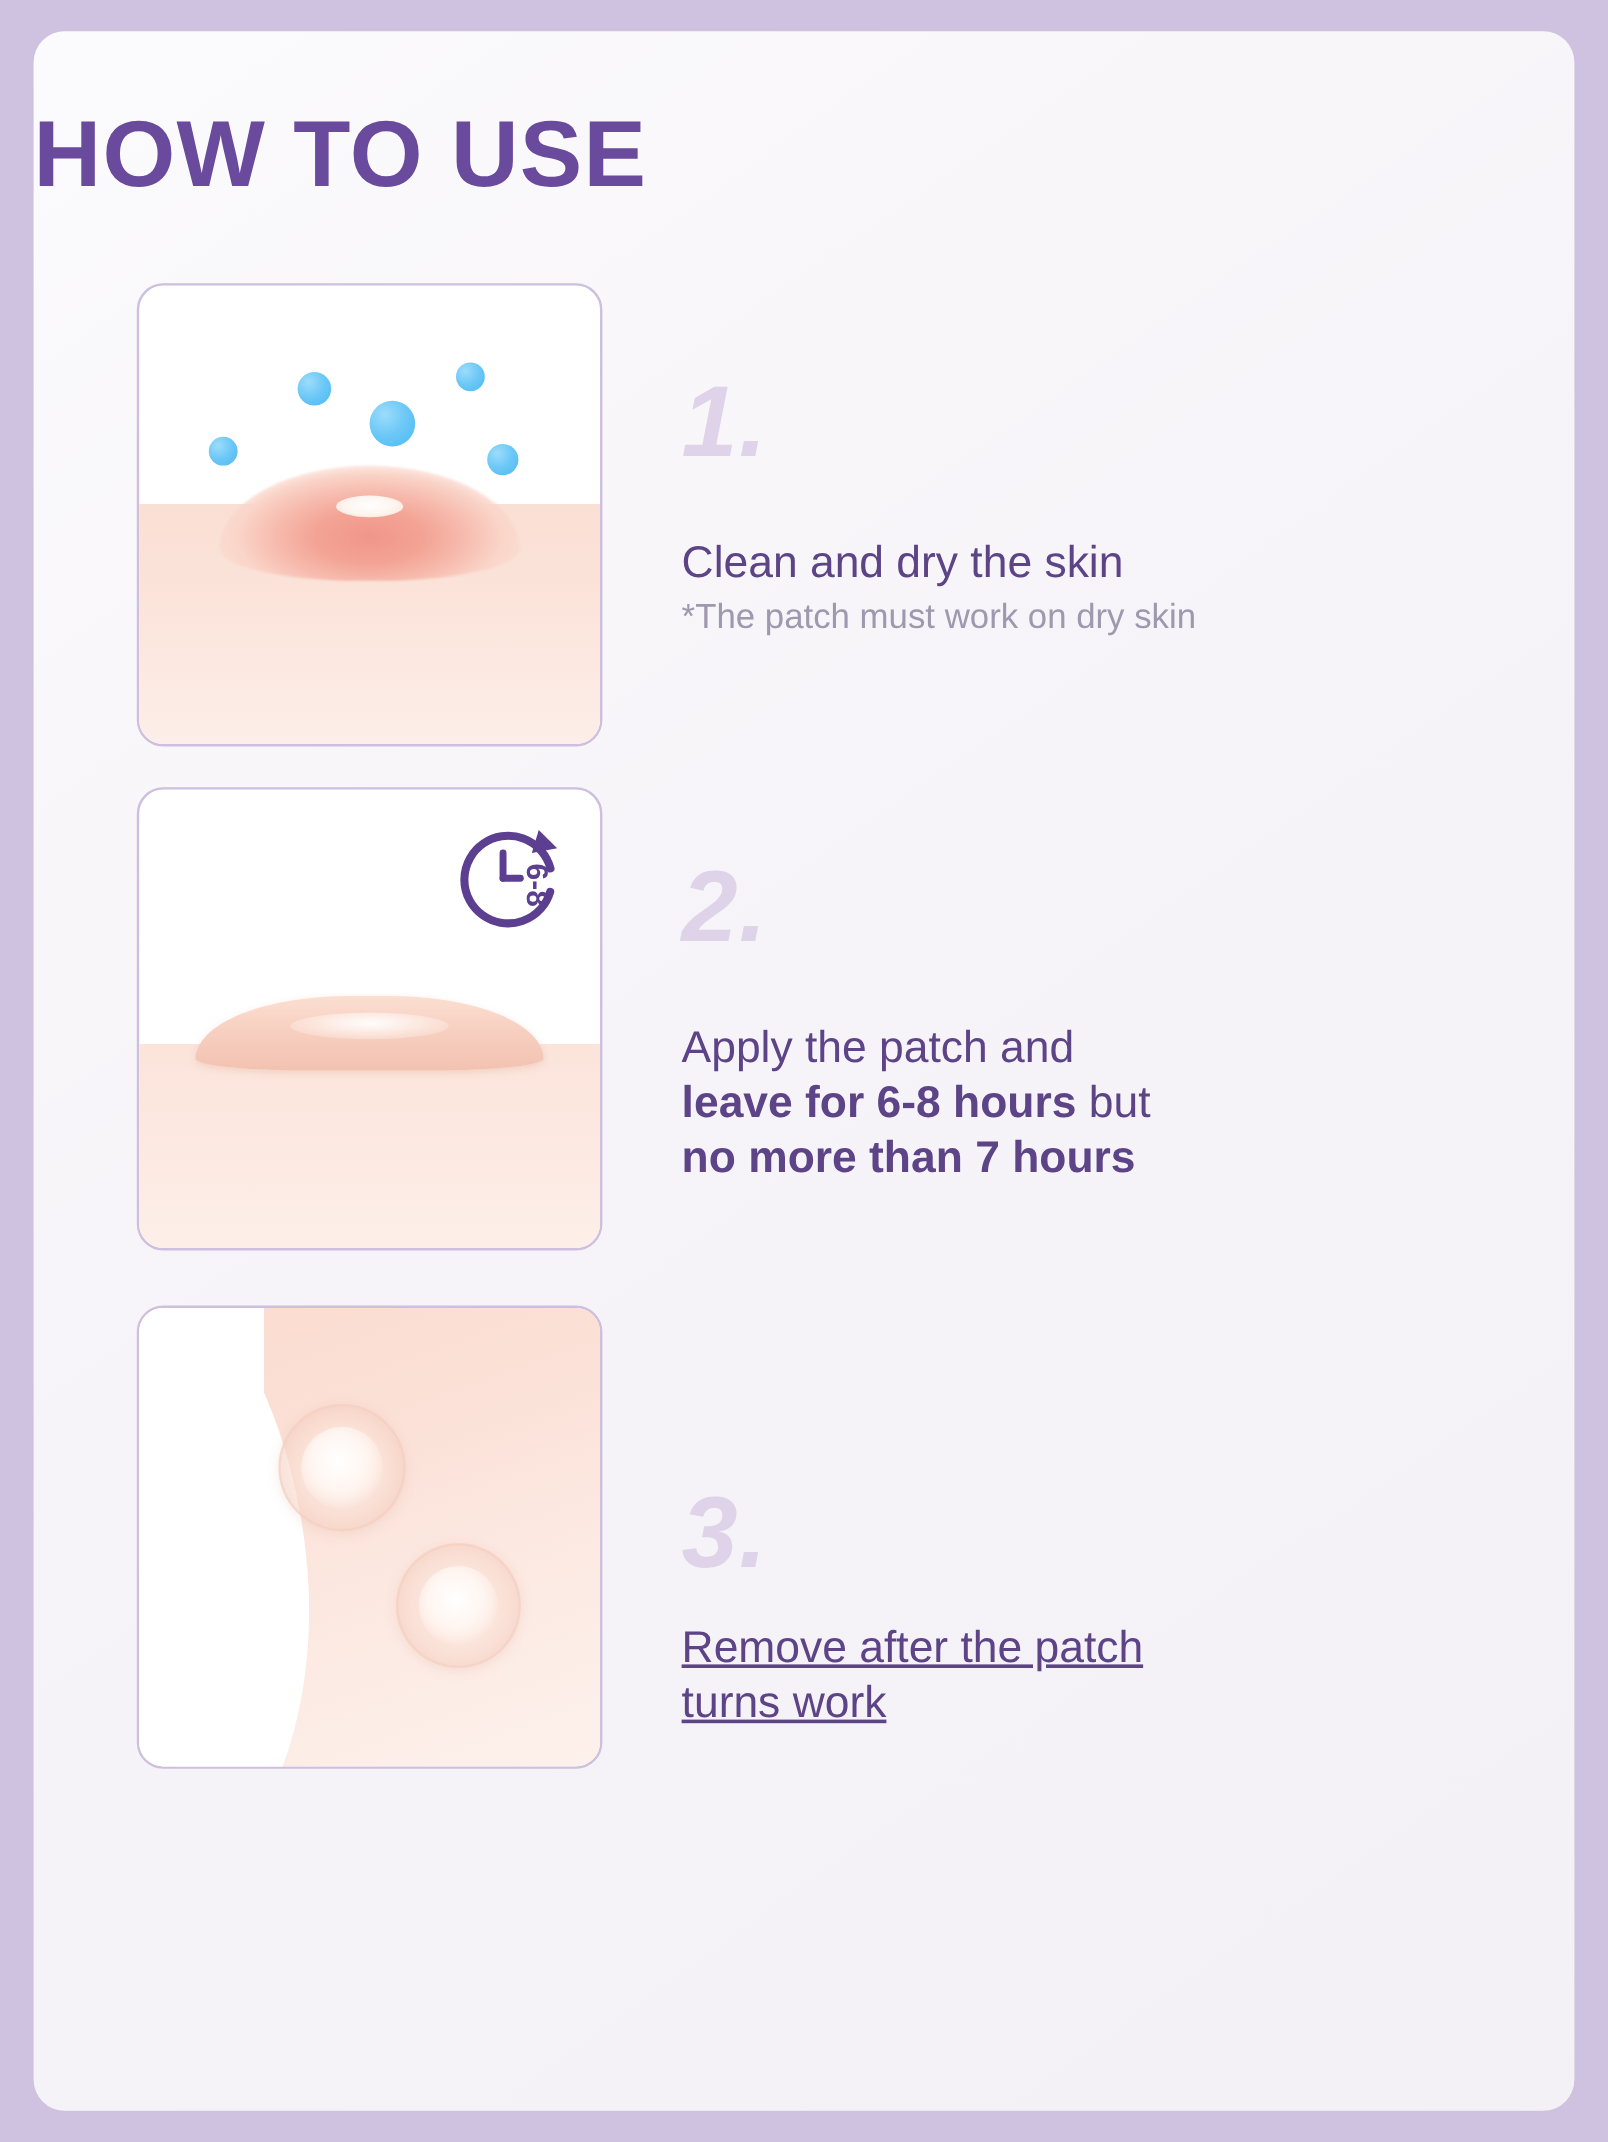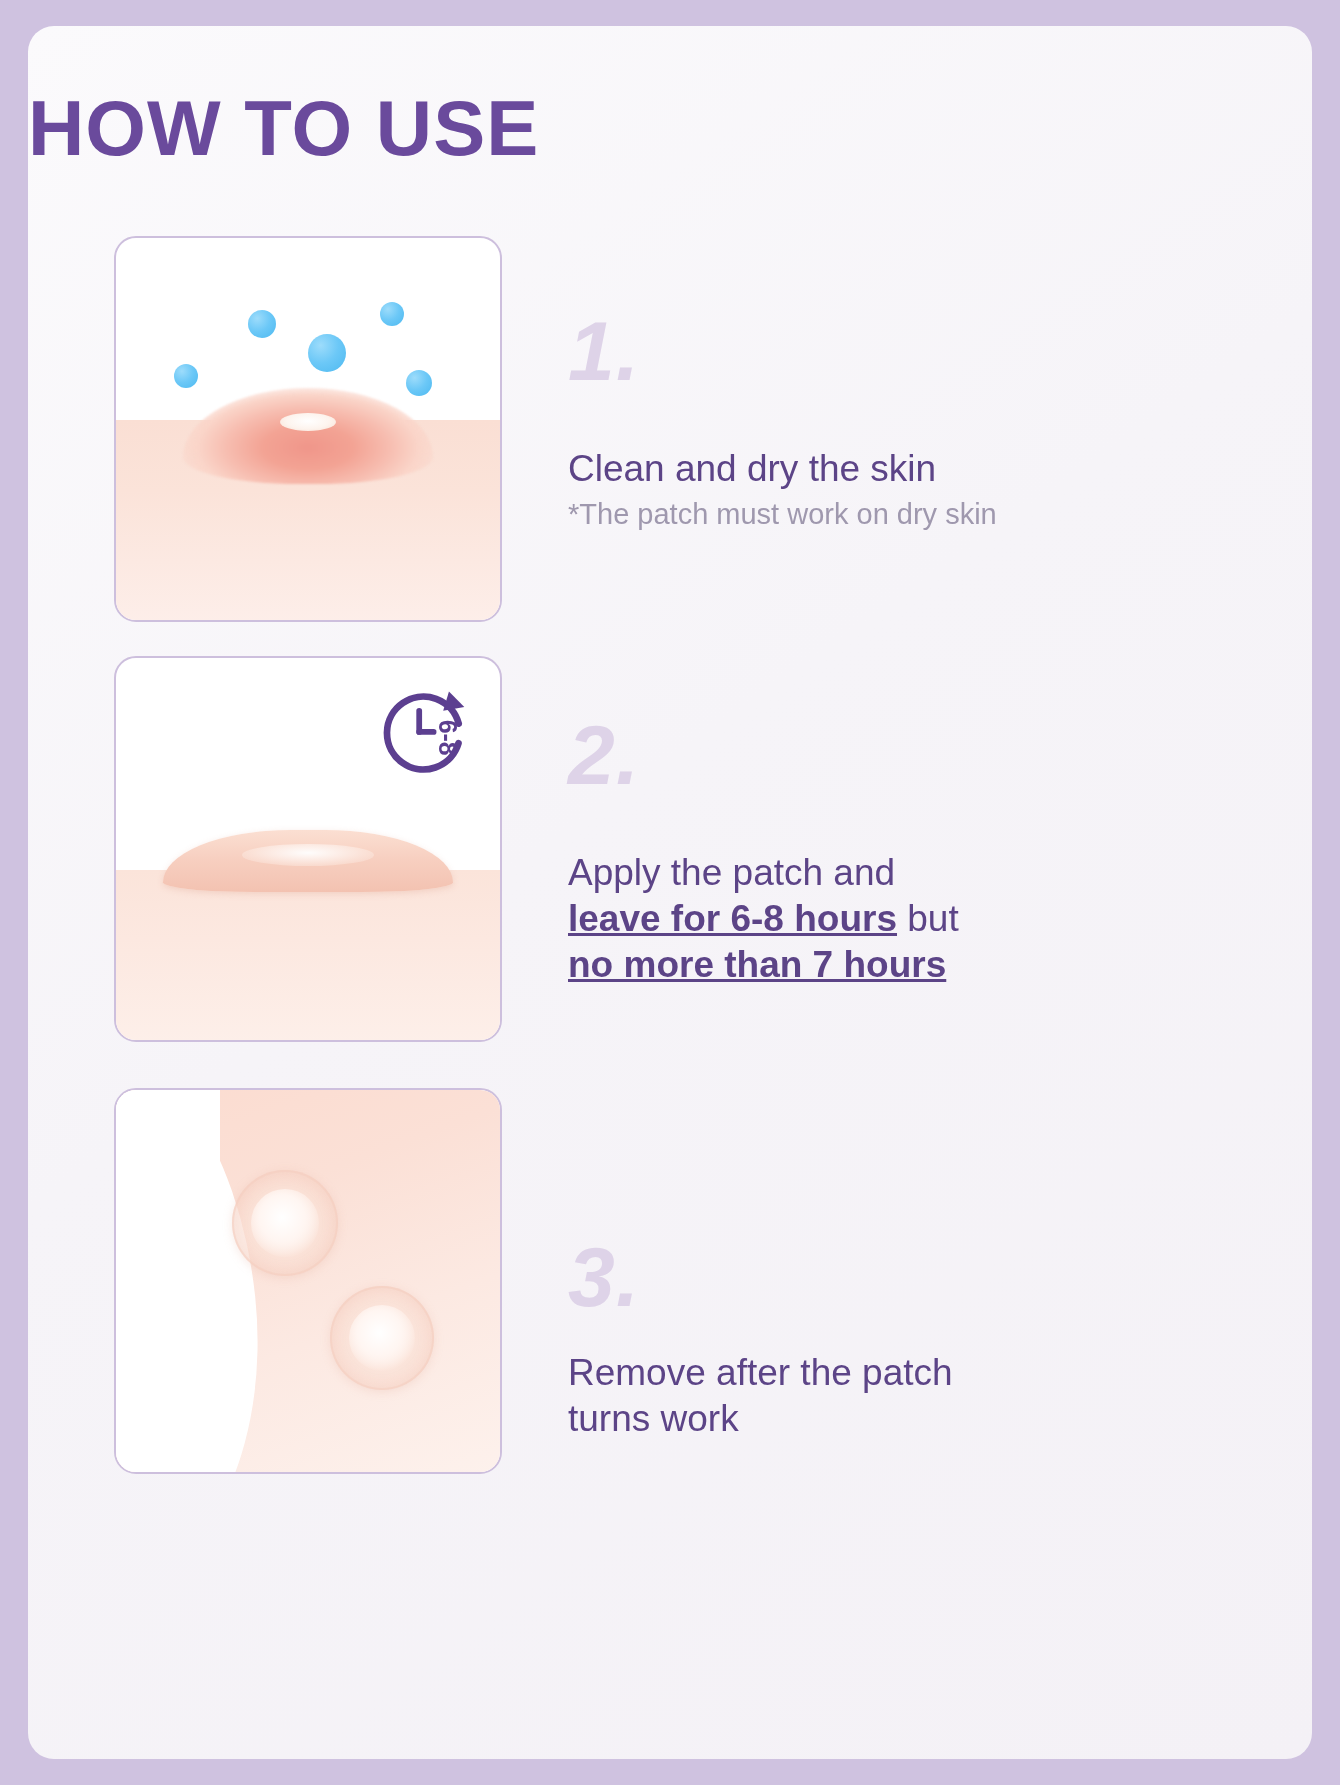--- a/index.html
+++ b/index.html
@@ -76,33 +76,33 @@
     line-height: 0.95;
     letter-spacing: 1px;
   }
 
   .step-head {
     margin-top: 54px;
     font-size: 37px;
     color: #5c4487;
     line-height: 1.25;
   }
-  .step-head .b { font-weight: bold; color: #5c4487; text-decoration: underline; }
+  .step-head .b { font-weight: bold; color: #5c4487; }
 
   .step-note {
     margin-top: 4px;
     font-size: 29px;
     color: #9f98ae;
     line-height: 1.3;
   }
 
   #step-2 .step-text { padding-top: 60px; }
   #step-2 .step-head { }
   #step-3 .step-text { padding-top: 150px; }
-  #step-3 .step-head { margin-top: 32px; }
+  #step-3 .step-head { margin-top: 32px; text-decoration: underline; }
 
   
   .p1-skin {
     position: absolute;
     left: -2px;
     top: 182px;
     width: 388px;
     height: 202px;
     background: linear-gradient(180deg, #fadfd4 0%, #fbe3d9 35%, #fce9e2 70%, #fdeee9 100%);
   }

